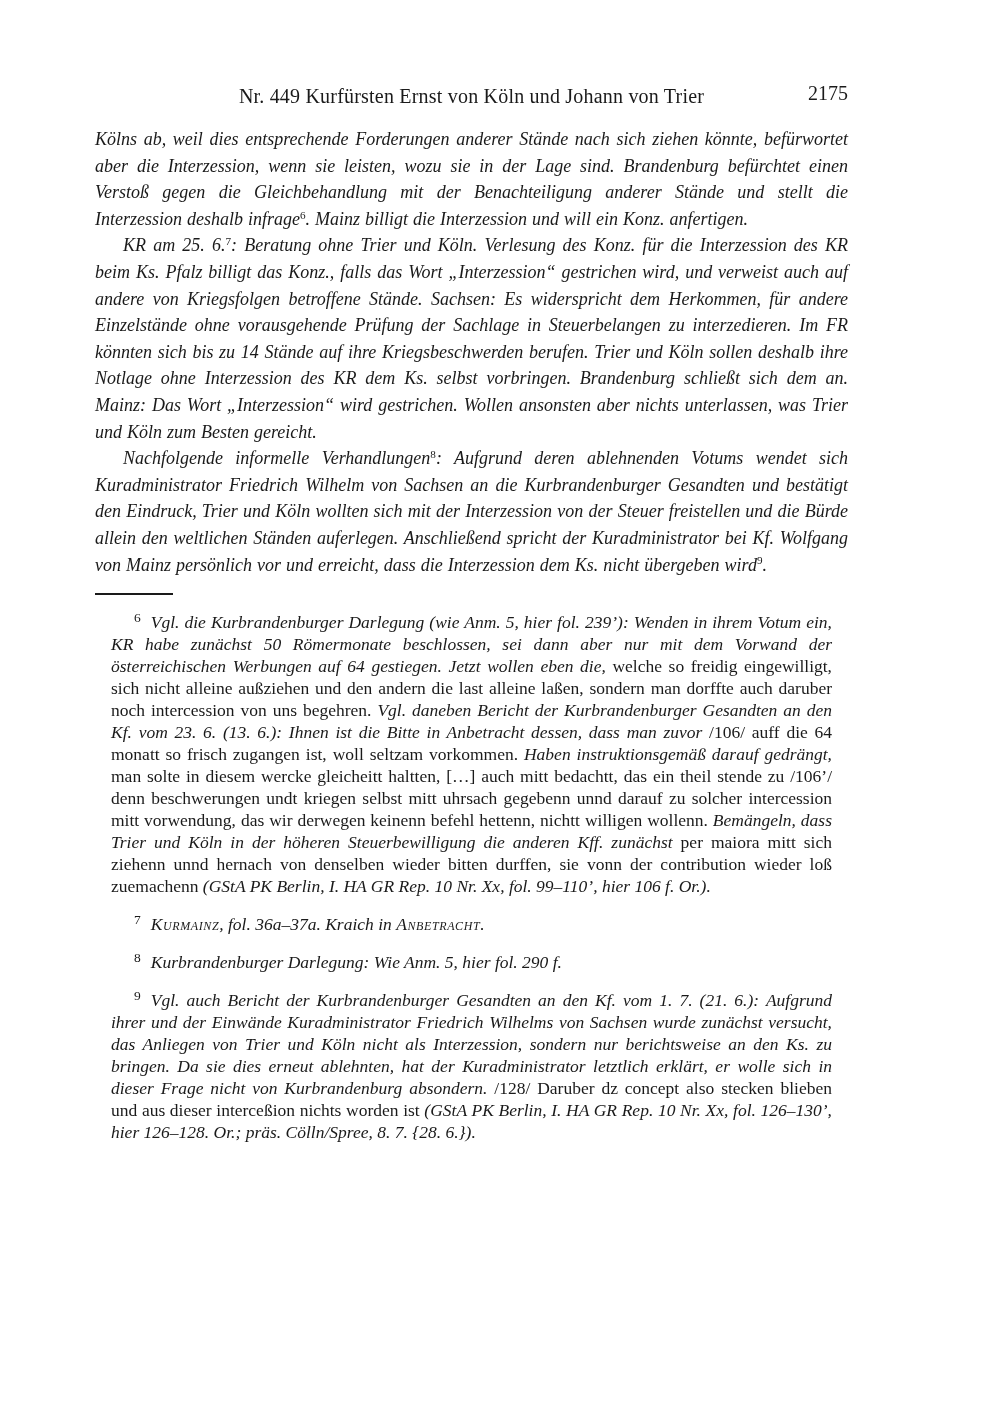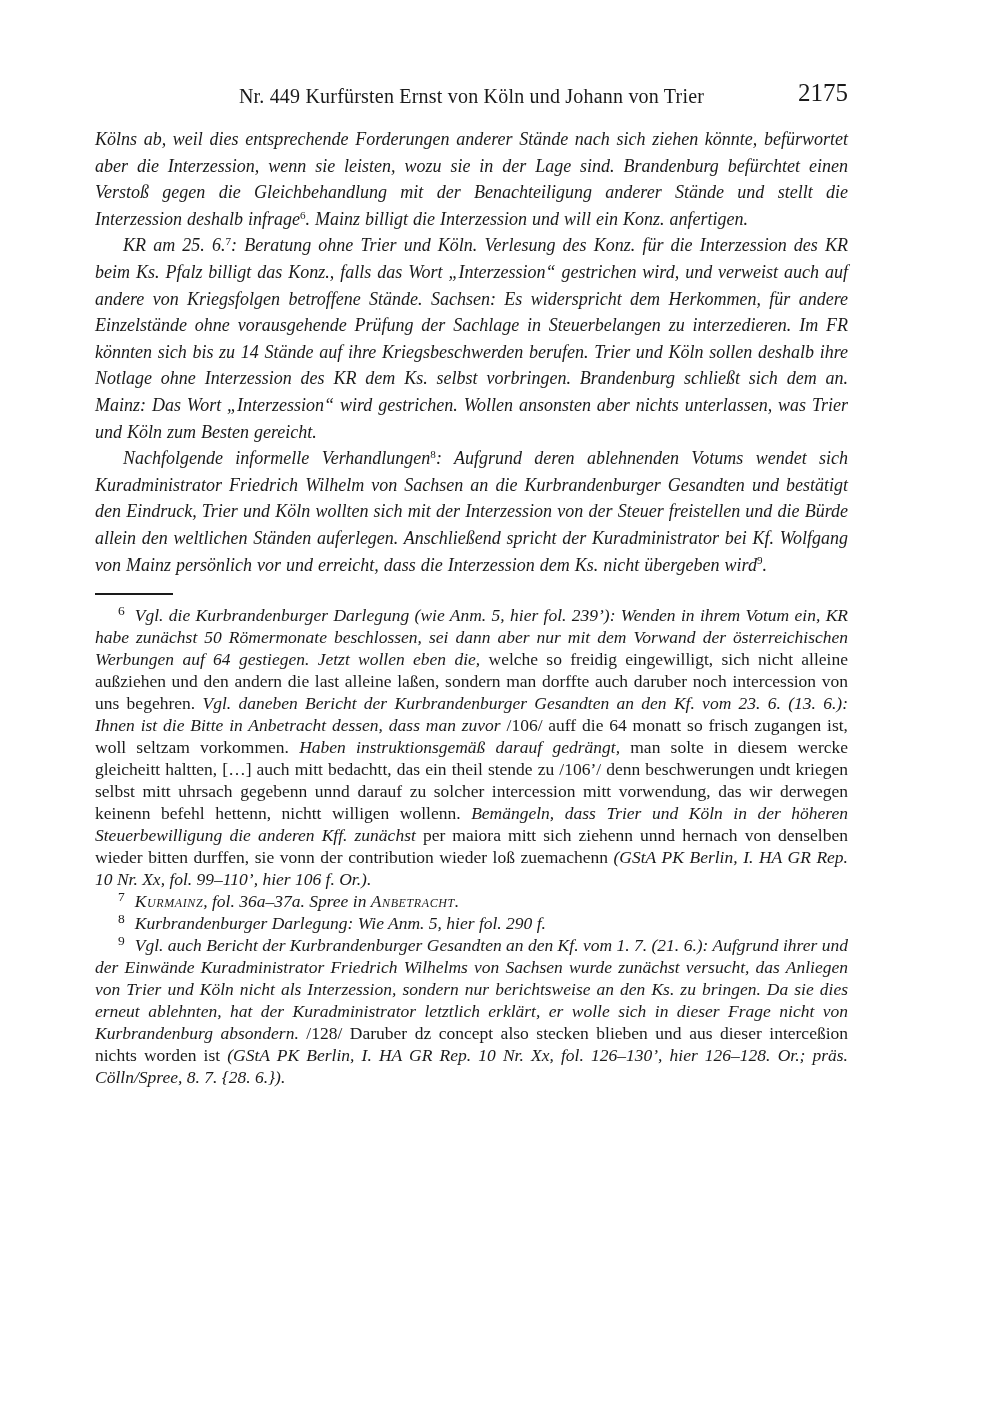--- a/index.html
+++ b/index.html
@@ -27,21 +27,21 @@
     text-align: center;
     font-size: 20px;
     font-style: normal;
     letter-spacing: 0.2px;
     line-height: 24px;
   }
   .page-num {
     position: absolute;
     right: 0;
     top: -5px;
-    font-size: 25px;
+    font-size: 20px;
     line-height: 28px;
   }
   .body-block { text-align: justify; }
   .body-para {
     margin: 0;
     font-size: 18px;
     line-height: 26.6px;
     font-style: italic;
     text-indent: 28px;
     text-align: justify;
@@ -49,21 +49,21 @@
   }
   .body-para.noindent { text-indent: 0; }
   .fn-rule {
     border: none;
     border-top: 2px solid #1a1a1a;
     width: 78px;
     margin: 15px 0 9px 0;
   }
   .footnote-block { text-align: justify; }
   .footnote {
-    margin: 0;
+    margin: 16px;
     font-size: 17.5px;
     line-height: 22px;
     font-style: normal;
     text-indent: 23px;
     text-align: justify;
   }
   .fn-num {
     font-size: 13.5px;
     font-style: normal;
     position: relative;
@@ -96,19 +96,19 @@
     <div class="body-block">
         <p class="body-para noindent"><span class="seg-it">Kölns ab, weil dies entsprechende Forderungen anderer Stände nach sich ziehen könnte, befürwortet aber die Interzession, wenn sie leisten, wozu sie in der Lage sind. Brandenburg befürchtet einen Verstoß gegen die Gleichbehandlung mit der Benachteiligung anderer Stände und stellt die Interzession deshalb infrage</span><span class="seg-sup">6</span><span class="seg-it">. Mainz billigt die Interzession und will ein Konz. anfertigen.</span></p>
         <p class="body-para"><span class="seg-it">KR am 25. 6.</span><span class="seg-sup">7</span><span class="seg-it">: Beratung ohne Trier und Köln. Verlesung des Konz. für die Interzession des KR beim Ks. Pfalz billigt das Konz., falls das Wort „Interzession“ gestrichen wird, und verweist auch auf andere von Kriegsfolgen betroffene Stände. Sachsen: Es widerspricht dem Herkommen, für andere Einzelstände ohne vorausgehende Prüfung der Sachlage in Steuerbelangen zu interzedieren. Im FR könnten sich bis zu 14 Stände auf ihre Kriegsbeschwerden berufen. Trier und Köln sollen deshalb ihre Notlage ohne Interzession des KR dem Ks. selbst vorbringen. Brandenburg schließt sich dem an. Mainz: Das Wort „Interzession“ wird gestrichen. Wollen ansonsten aber nichts unterlassen, was Trier und Köln zum Besten gereicht.</span></p>
         <p class="body-para"><span class="seg-it">Nachfolgende informelle Verhandlungen</span><span class="seg-sup">8</span><span class="seg-it">: Aufgrund deren ablehnenden Votums wendet sich Kuradministrator Friedrich Wilhelm von Sachsen an die Kurbrandenburger Gesandten und bestätigt den Eindruck, Trier und Köln wollten sich mit der Interzession von der Steuer freistellen und die Bürde allein den weltlichen Ständen auferlegen. Anschließend spricht der Kuradministrator bei Kf. Wolfgang von Mainz persönlich vor und erreicht, dass die Interzession dem Ks. nicht übergeben wird</span><span class="seg-sup">9</span><span class="seg-it">.</span></p>
       </div>
 
     <hr class="fn-rule">
 
     <div class="footnote-block">
         <p class="footnote"><span class="fn-num">6</span><span class="seg-it">Vgl. die Kurbrandenburger Darlegung (wie Anm. 5, hier fol. 239’): Wenden in ihrem Votum ein, KR habe zunächst 50 Römermonate beschlossen, sei dann aber nur mit dem Vorwand der österreichischen Werbungen auf 64 gestiegen. Jetzt wollen eben die,</span><span class="seg-ro"> welche so freidig eingewilligt, sich nicht alleine außziehen und den andern die last alleine laßen, sondern man dorffte auch daruber noch intercession von uns begehren.</span><span class="seg-it"> Vgl. daneben Bericht der Kurbrandenburger Gesandten an den Kf. vom 23. 6. (13. 6.): Ihnen ist die Bitte in Anbetracht dessen, dass man zuvor</span><span class="seg-ro"> /106/ auff die 64 monatt so frisch zugangen ist, woll seltzam vorkommen.</span><span class="seg-it"> Haben instruktionsgemäß darauf gedrängt,</span><span class="seg-ro"> man solte in diesem wercke gleicheitt haltten, […] auch mitt bedachtt, das ein theil stende zu /106’/ denn beschwerungen undt kriegen selbst mitt uhrsach gegebenn unnd darauf zu solcher intercession mitt vorwendung, das wir derwegen keinenn befehl hettenn, nichtt willigen wollenn.</span><span class="seg-it"> Bemängeln, dass Trier und Köln in der höheren Steuerbewilligung die anderen Kff. zunächst</span><span class="seg-ro"> per maiora mitt sich ziehenn unnd hernach von denselben wieder bitten durffen, sie vonn der contribution wieder loß zuemachenn</span><span class="seg-it"> (GStA PK Berlin, I. HA GR Rep. 10 Nr. Xx, fol. 99–110’, hier 106 f. Or.).</span></p>
-        <p class="footnote"><span class="fn-num">7</span><span class="seg-sc">Kurmainz</span><span class="seg-it">, fol. 36a–37a. Spree in </span><span class="seg-sc">Anbetracht</span><span class="seg-it">.</span></p>
+        <p class="footnote"><span class="fn-num">7</span><span class="seg-sc">Kurmainz</span><span class="seg-it">, fol. 36a–37a. Kraich in </span><span class="seg-sc">Anbetracht</span><span class="seg-it">.</span></p>
         <p class="footnote"><span class="fn-num">8</span><span class="seg-it">Kurbrandenburger Darlegung: Wie Anm. 5, hier fol. 290 f.</span></p>
         <p class="footnote"><span class="fn-num">9</span><span class="seg-it">Vgl. auch Bericht der Kurbrandenburger Gesandten an den Kf. vom 1. 7. (21. 6.): Aufgrund ihrer und der Einwände Kuradministrator Friedrich Wilhelms von Sachsen wurde zunächst versucht, das Anliegen von Trier und Köln nicht als Interzession, sondern nur berichtsweise an den Ks. zu bringen. Da sie dies erneut ablehnten, hat der Kuradministrator letztlich erklärt, er wolle sich in dieser Frage nicht von Kurbrandenburg absondern.</span><span class="seg-ro"> /128/ Daruber dz concept also stecken blieben und aus dieser interceßion nichts worden ist</span><span class="seg-it"> (GStA PK Berlin, I. HA GR Rep. 10 Nr. Xx, fol. 126–130’, hier 126–128. Or.; präs. Cölln/Spree, 8. 7. {28. 6.}).</span></p>
       </div>
 
   </div>
 </div>
 
 </body></html>

